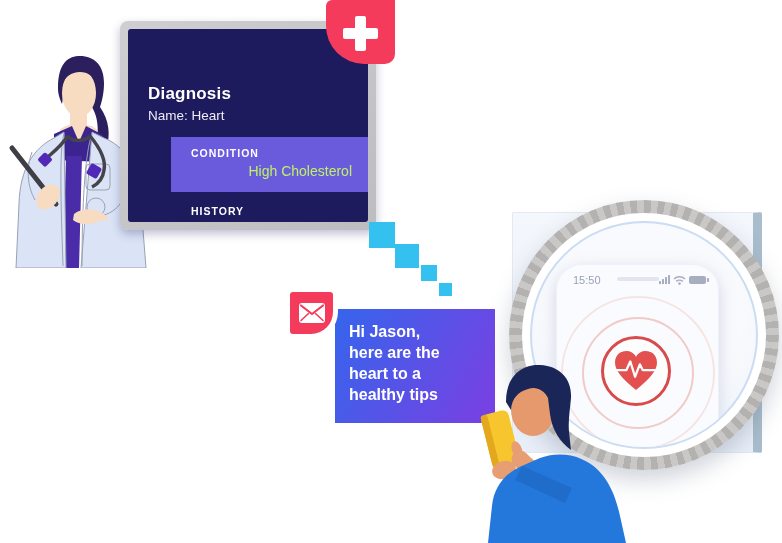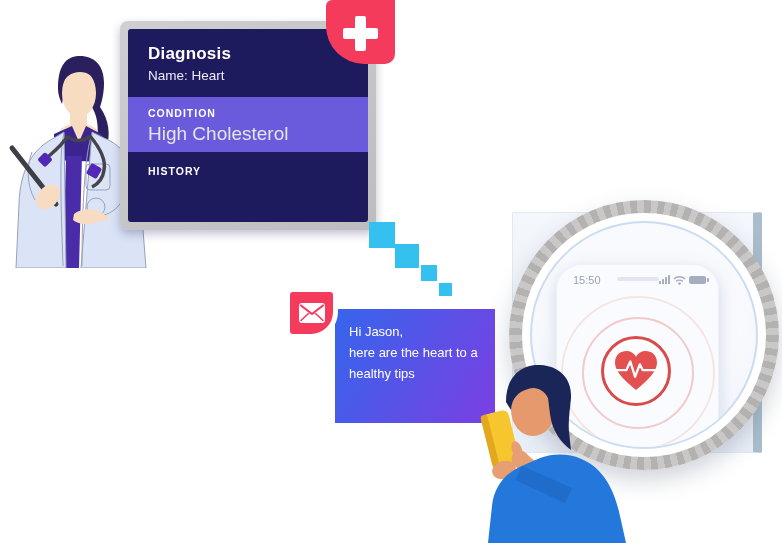--- a/index.html
+++ b/index.html
@@ -10,28 +10,28 @@
   .abs{position:absolute;}
 
   
   .diag-card{
     left:120px;top:21px;width:256px;height:209px;
     background:linear-gradient(145deg,#cfcfd1,#bdbcbe);
     border-radius:8px;padding:8px;box-sizing:border-box;
     box-shadow:0 4px 10px rgba(30,26,94,.28);
   }
   .diag-inner{width:100%;height:100%;background:var(--card-navy,#1E1A5E);border-radius:3px;overflow:hidden;color:#fff;}
-  .diag-head{height:68px;padding:15px 0 0 20px;box-sizing:border-box;}
+  .diag-head{height:68px;padding:15px 0 0 20px;box-sizing:border-box;margin-top:40px;}
   .diag-title{font-size:17px;font-weight:700;letter-spacing:.2px;}
   .diag-name{font-size:13.5px;margin-top:4px;color:#ecebf7;}
-  .diag-row{padding:10px 16px 0 20px;box-sizing:border-box;}
+  .diag-row{padding:10px 16px 0 20px;box-sizing:border-box;margin-left:43px;}
   .diag-row.condition{height:55px;background:var(--condition-purple,#6A5BDD);}
   .diag-row.history{height:78px;padding-top:13px;}
   .row-label{font-size:10.5px;font-weight:700;letter-spacing:1px;}
-  .row-value{font-size:19px;margin-top:4px;color:#e5e5e5;}
+  .row-value{font-size:14px;margin-top:4px;color:#bef264;text-align:right;}
 
   
   .plus-badge{
     left:326px;top:0;width:69px;height:64px;background:var(--badge-red,#F43B5C);
     border-radius:6px 0 10px 38px;
   }
   .plus{position:absolute;left:17px;top:16px;width:35px;height:35px;}
   .plus::before,.plus::after{content:"";position:absolute;background:#fff;border-radius:2px;}
   .plus::before{left:0;top:12px;width:35px;height:11px;}
   .plus::after{left:12px;top:0;width:11px;height:35px;}
@@ -48,21 +48,21 @@
   .sq2{left:395px;top:244px;width:24px;height:24px;}
   .sq3{left:421px;top:265px;width:16px;height:16px;}
   .sq4{left:439px;top:283px;width:13px;height:13px;}
 
   
   .msg-card{
     left:335px;top:309px;width:160px;height:114px;box-sizing:border-box;
     background:linear-gradient(118deg,var(--message-gradient-start,#3565EC) 0%,var(--message-gradient-end,#7B3FE2) 100%);
     padding:12px 14px;color:#fff;
   }
-  .msg-greeting,.msg-line{font-size:13px;font-weight:400;line-height:21px;}
+  .msg-greeting,.msg-line{font-size:16px;font-weight:700;line-height:21px;}
 
   
   .backing-card{
     left:512px;top:212px;width:250px;height:241px;box-sizing:border-box;
     background:linear-gradient(180deg,#F4F7FC,#E9EFF8);
     border:1px solid #E2E9F4;border-right:9px solid #A9BDCC;border-radius:2px;
   }
   .lens{
     left:509px;top:200px;width:270px;height:270px;border-radius:50%;
     background:repeating-conic-gradient(#b3b2b0 0deg 3deg,#c9c8c6 3deg 6deg);

